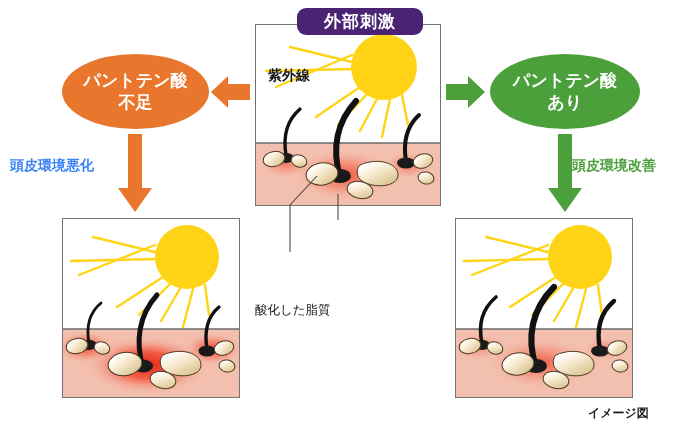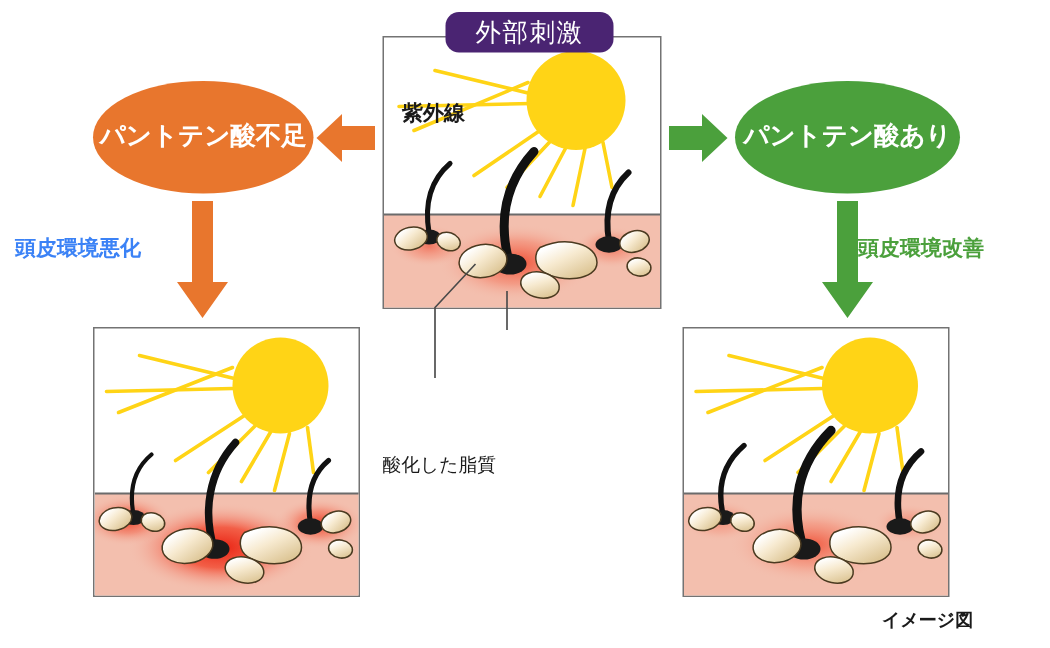--- a/index.html
+++ b/index.html
@@ -19,27 +19,27 @@
     left: 0; top: 0;
     width: 700px;
     height: 432px;
   }
 
   
   .badge {
     position: absolute;
     left: 297px;
     top: 8px;
-    width: 112px;
+    width: 126px;
     height: 27px;
     background: #4a2472;
     border-radius: 9px;
     color: #ffffff;
     font-size: 17px;
-    font-weight: normal;
+    font-weight: bold;
     letter-spacing: 1px;
     display: flex;
     align-items: center;
     justify-content: center;
     z-index: 20;
   }
 
   
   .panel {
     position: absolute;
@@ -58,21 +58,21 @@
     font-size: 14px;
     font-weight: bold;
     white-space: nowrap;
   }
 
   
   .ellipse {
     position: absolute;
     border-radius: 50%;
     display: flex;
-    flex-direction: row;
+    flex-direction: column;
     align-items: center;
     justify-content: center;
     color: #ffffff;
     font-weight: bold;
     font-size: 17px;
     line-height: 1.25;
     text-align: center;
   }
   .ellipse.left { left: 62px; top: 54px; width: 147px; height: 75px; background: #e8762d; }
   .ellipse.right { left: 490px; top: 54px; width: 150px; height: 75px; background: #4ba03c; }

